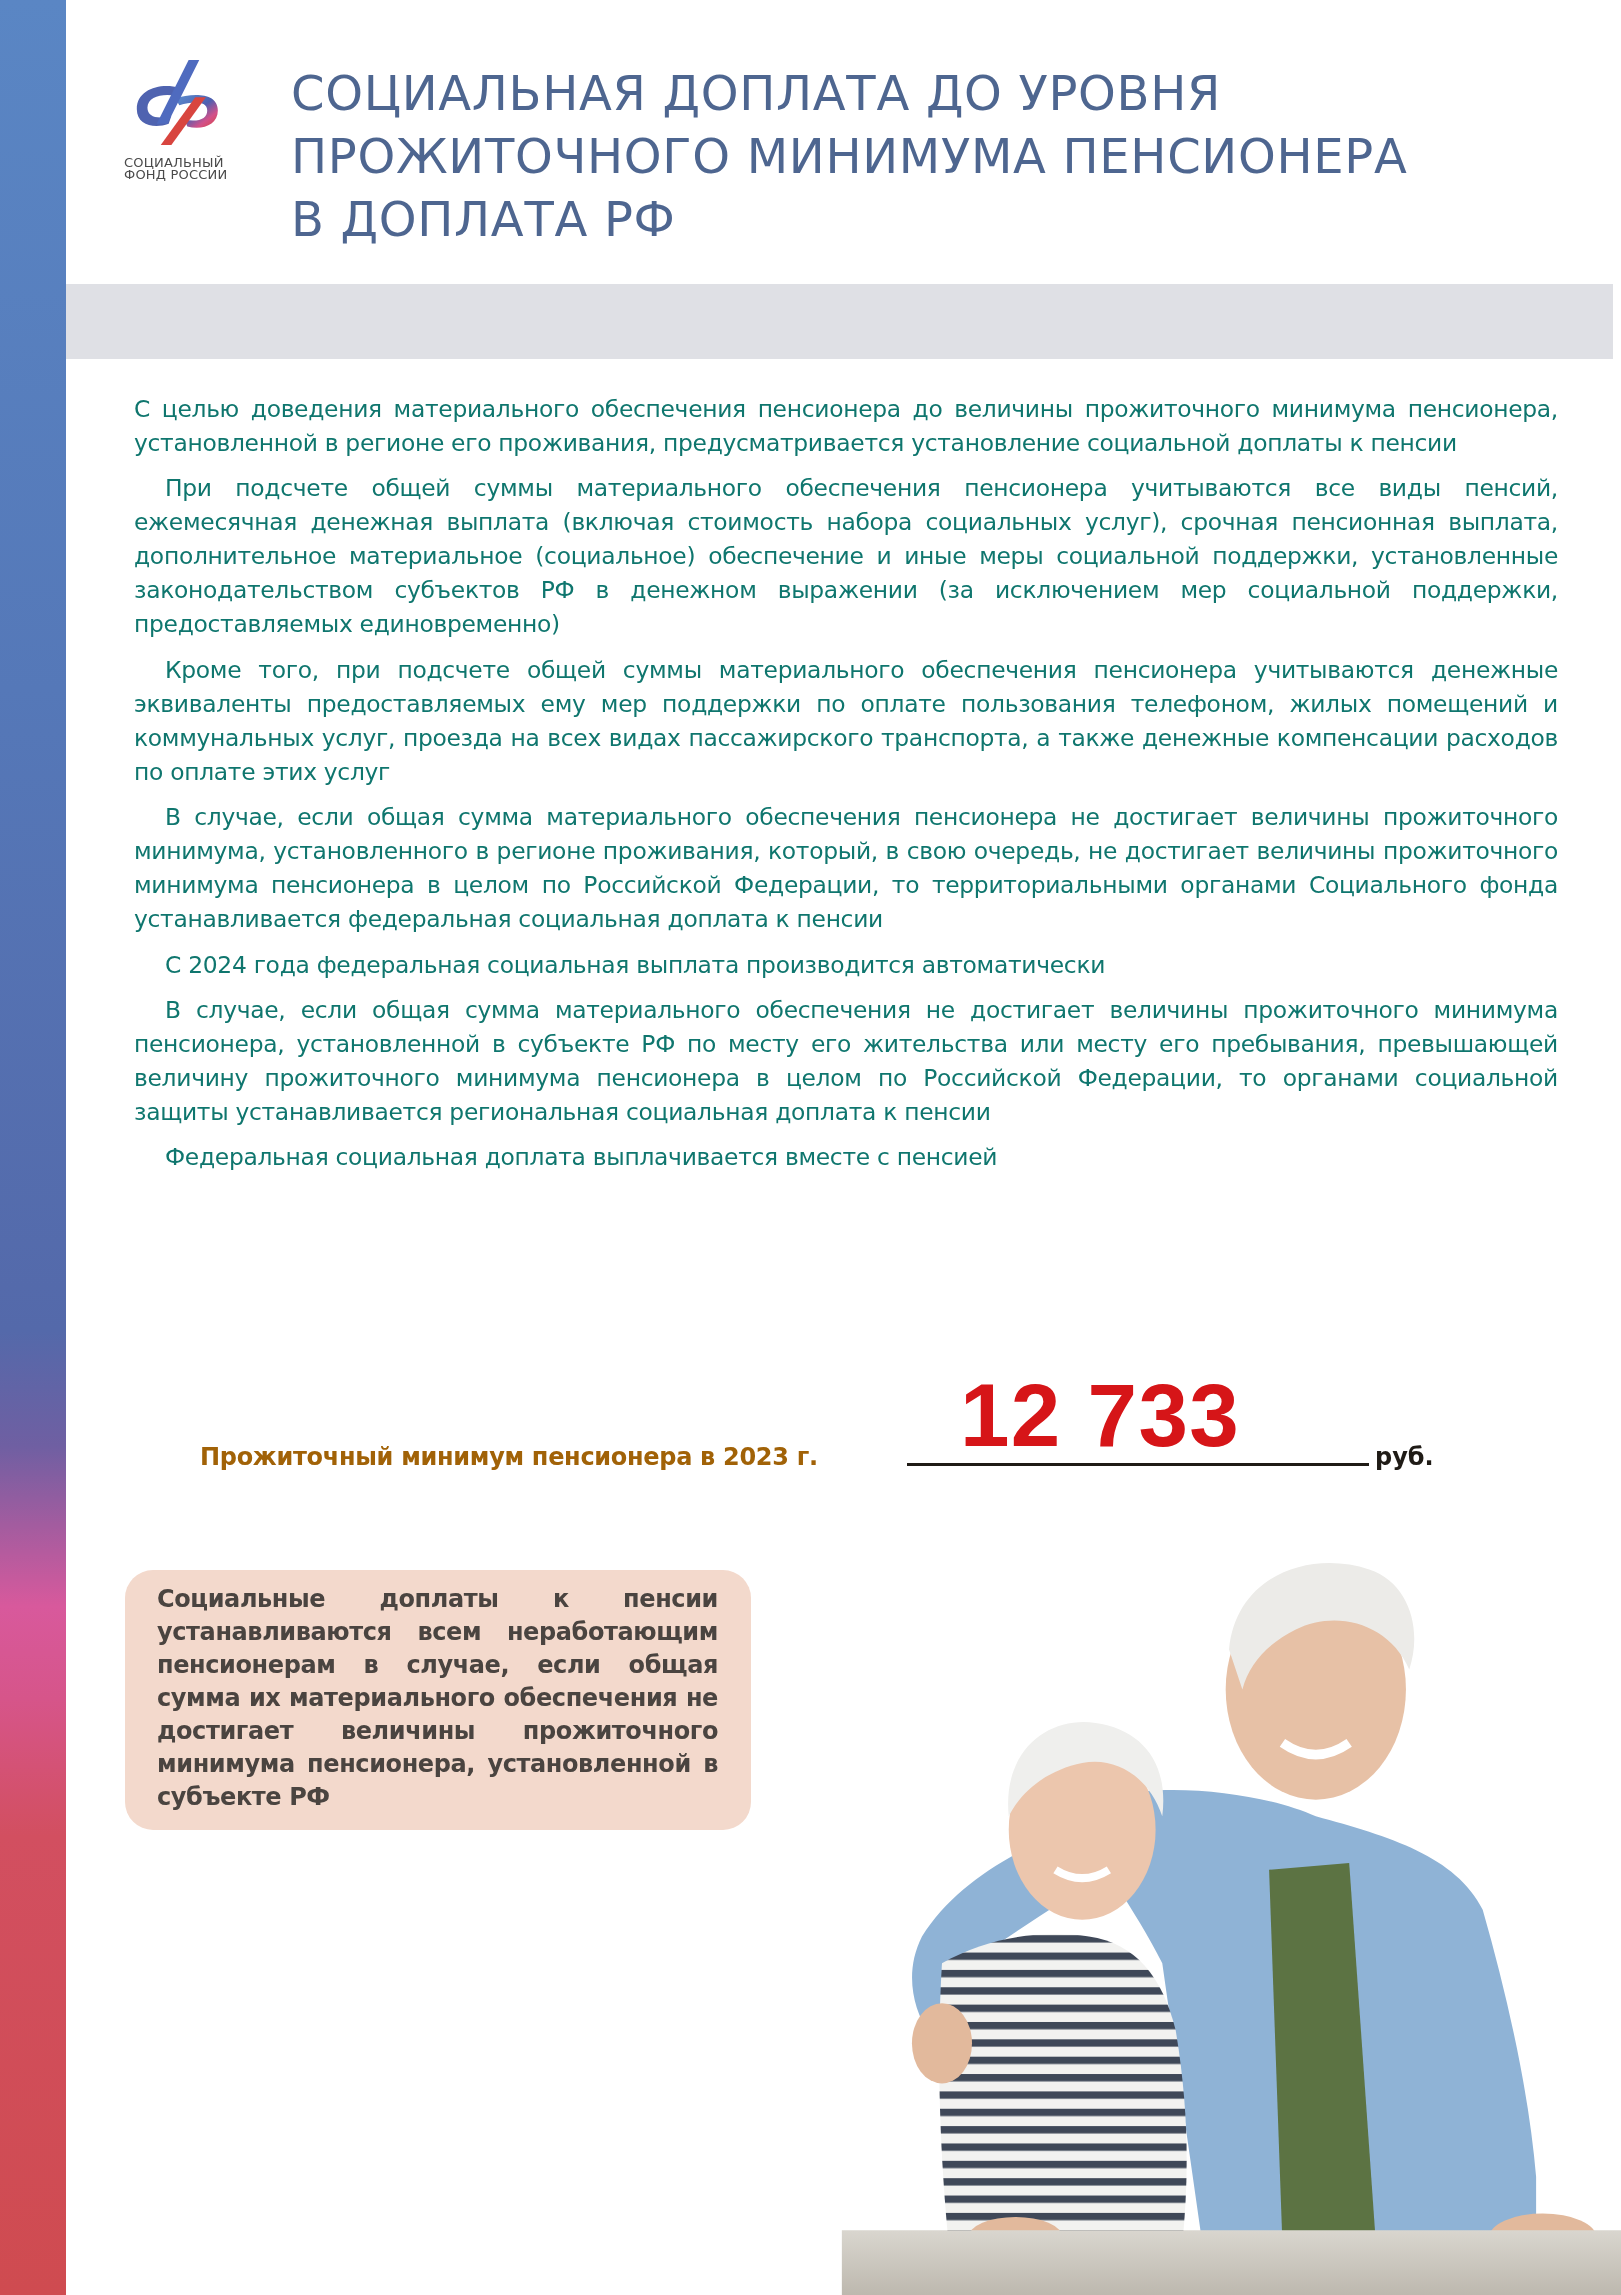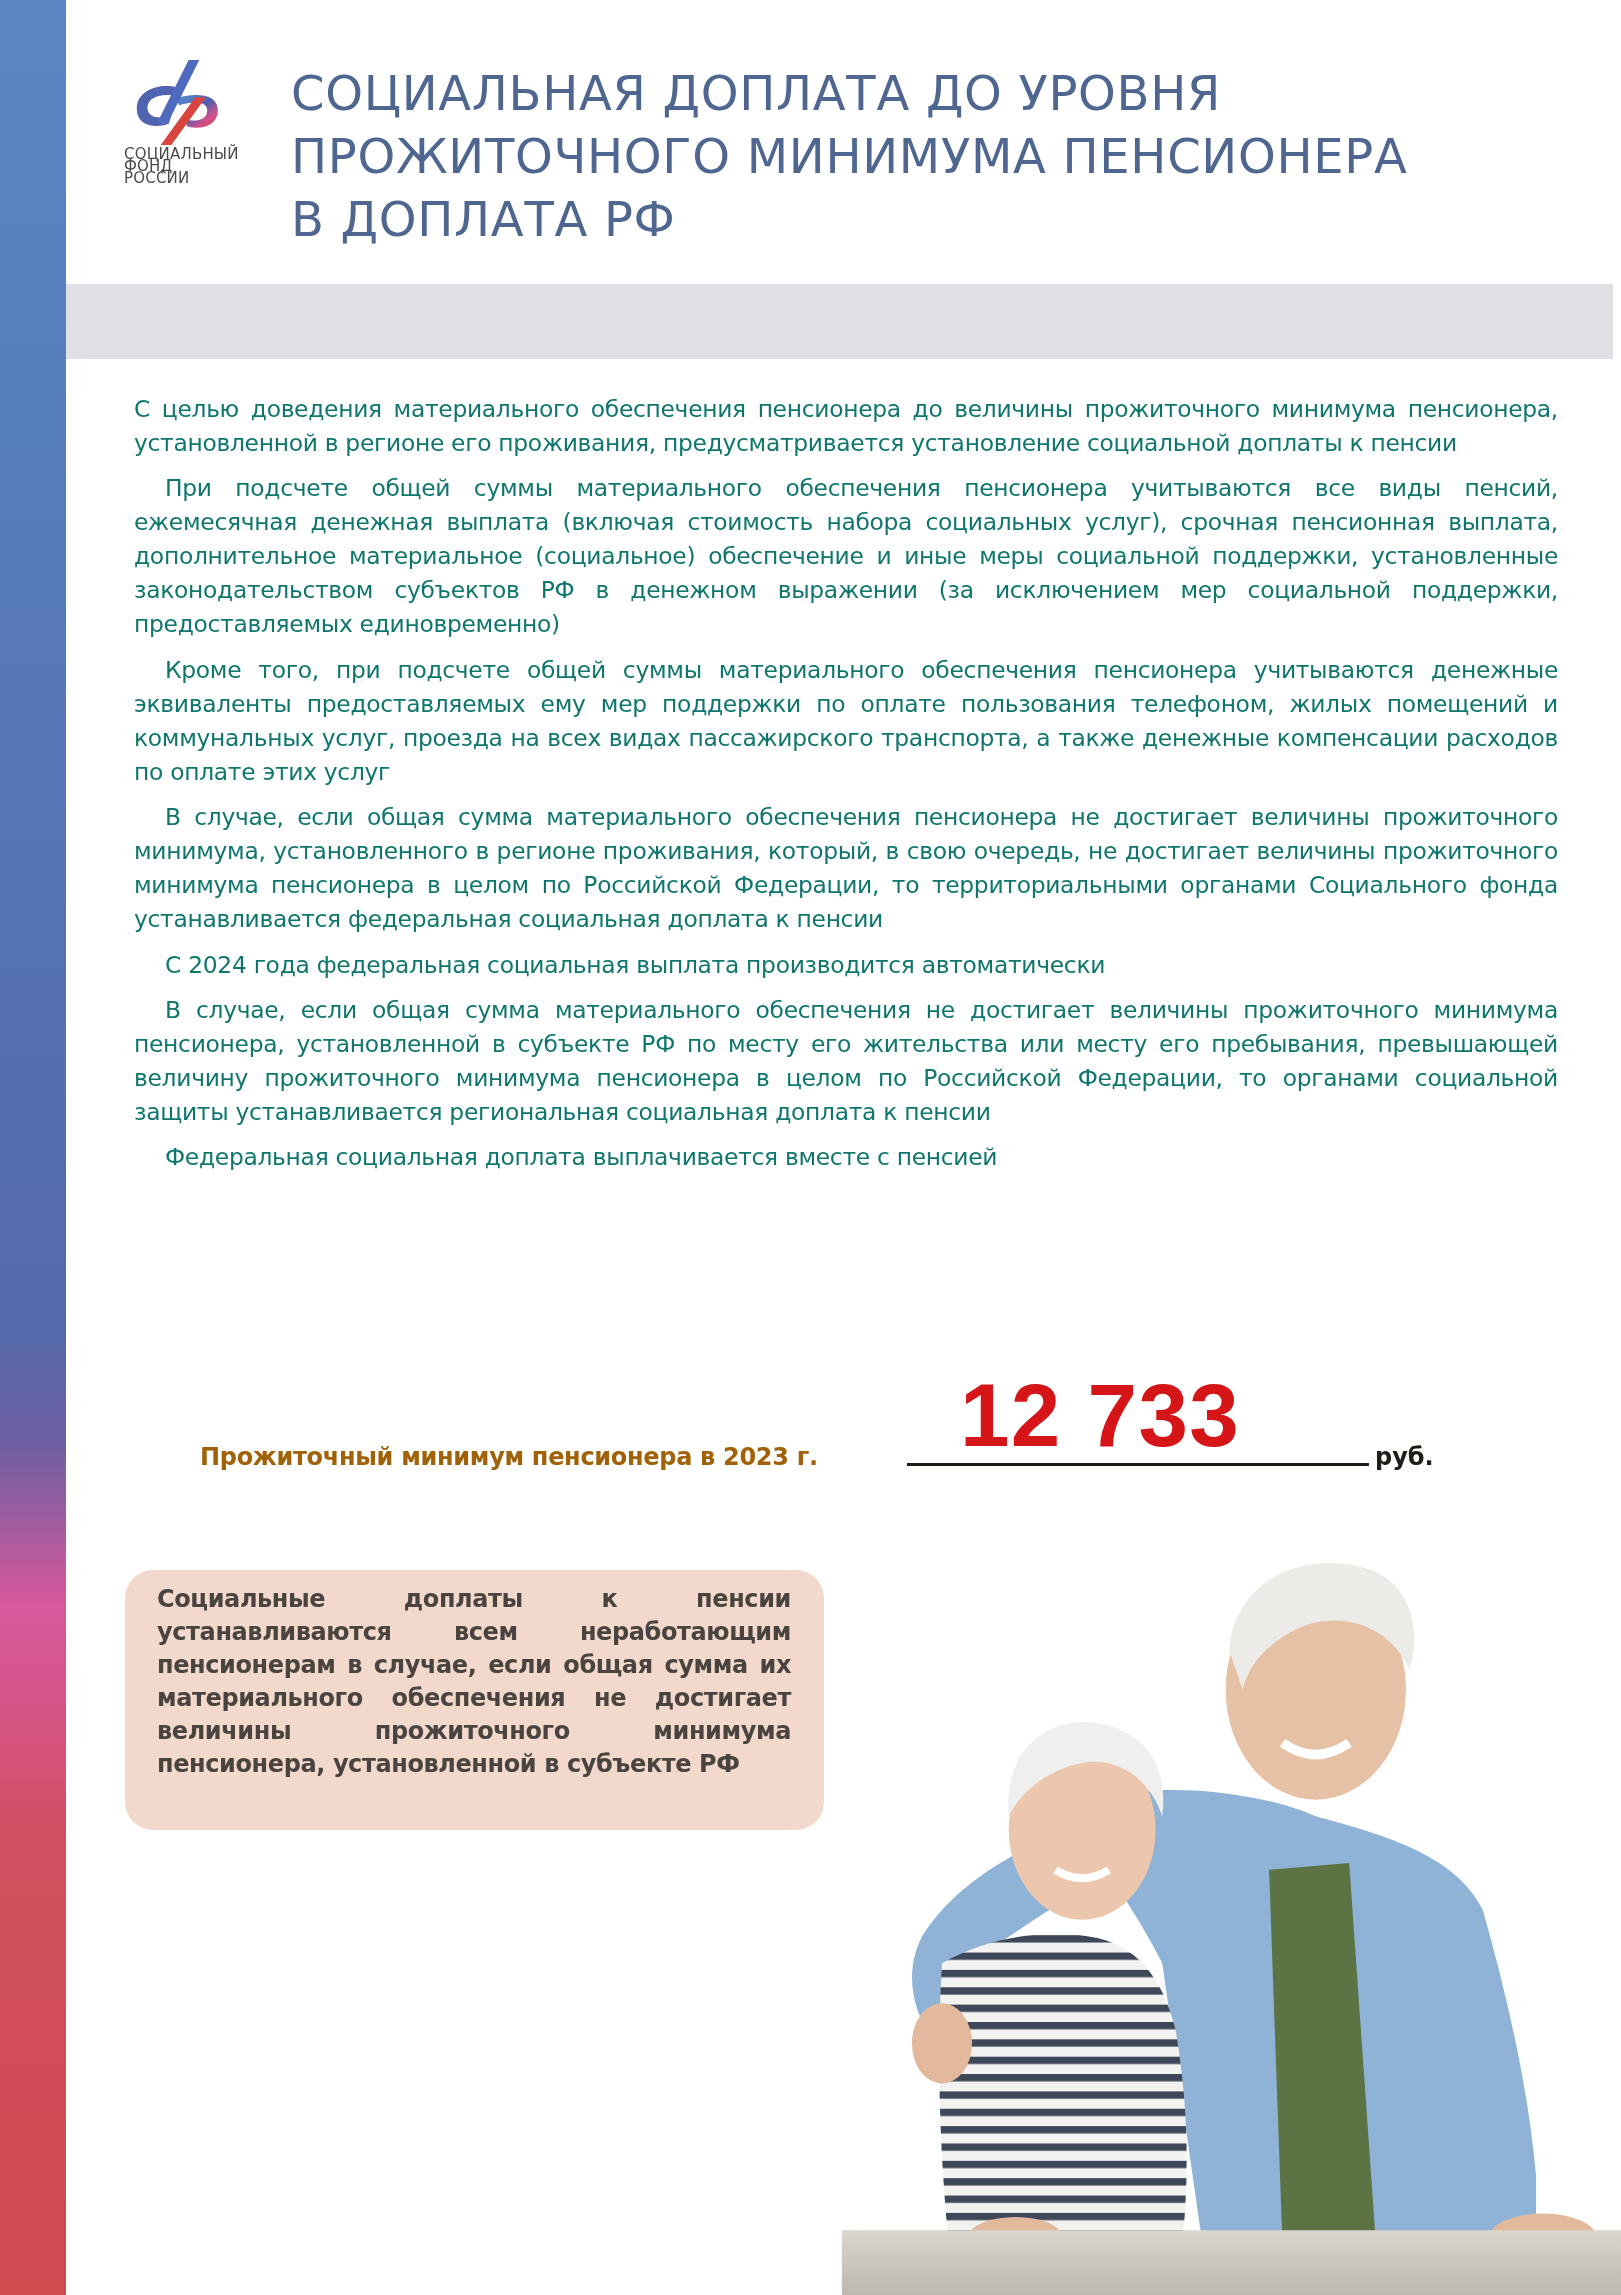--- a/index.html
+++ b/index.html
@@ -10,22 +10,22 @@
   }
   .sidebar {
     position: absolute; left: 0; top: 0; width: 66px; height: 2295px;
     background: linear-gradient(180deg,
       #5a86c4 0%, #5578b8 30%, #5469aa 58%, #6f5fa2 63%,
       #d8599c 70%, #d6558a 74%, #d24f60 80%, #cf4b50 100%);
   }
   .logo { position: absolute; left: 124px; top: 56px; width: 107px; }
   .logo svg { display: block; width: 102px; height: 89px; margin-left: 2.7px; }
   .logo-text {
-    margin-top: 3px; font-family: "DejaVu Sans", sans-serif;
-    font-size: 15px; line-height: 12px; color: #4a4a4a; letter-spacing: 0.2px;
+    margin-top: 12px; font-family: "DejaVu Sans", sans-serif;
+    font-size: 13px; line-height: 12px; color: #4a4a4a; letter-spacing: 0.2px;
   }
   .title {
     position: absolute; left: 274px; top: 45px;
     font-family: "DejaVu Sans", sans-serif; font-size: 48px; line-height: 63px;
     color: #4e6690; letter-spacing: 0.7px; font-weight: normal;
   }
   .title div { white-space: nowrap; }
   .band {
     position: absolute; left: 66px; top: 284px; width: 1547px; height: 75px;
     background: #dfe0e5;
@@ -53,21 +53,21 @@
     position: absolute; left: 760px; top: -5.3px;
     font-family: "Liberation Sans", sans-serif; font-weight: bold; font-size: 89px;
     line-height: 89px; color: #d61518; white-space: nowrap; letter-spacing: 1.3px;
   }
   .min-unit {
     position: absolute; left: 1175px; top: 67px;
     font-family: "DejaVu Sans", sans-serif; font-weight: bold; font-size: 24px;
     color: #1f1b16;
   }
   .callout {
-    position: absolute; left: 125px; top: 1570px; width: 699px; height: 260px;
+    position: absolute; left: 125px; top: 1570px; width: 626px; height: 260px;
     background: #f3d9cc; border-radius: 28px; box-sizing: border-box;
     padding: 13.4px 33px 0 32px;
   }
   .callout-text {
     font-family: "DejaVu Sans", sans-serif; font-weight: bold; font-size: 24px;
     line-height: 33px; color: #4a4440; text-align: justify; letter-spacing: -0.4px;
   }
   .photo {
     position: absolute; left: 788px; top: 1536px; width: 834px; height: 759px;
   }

